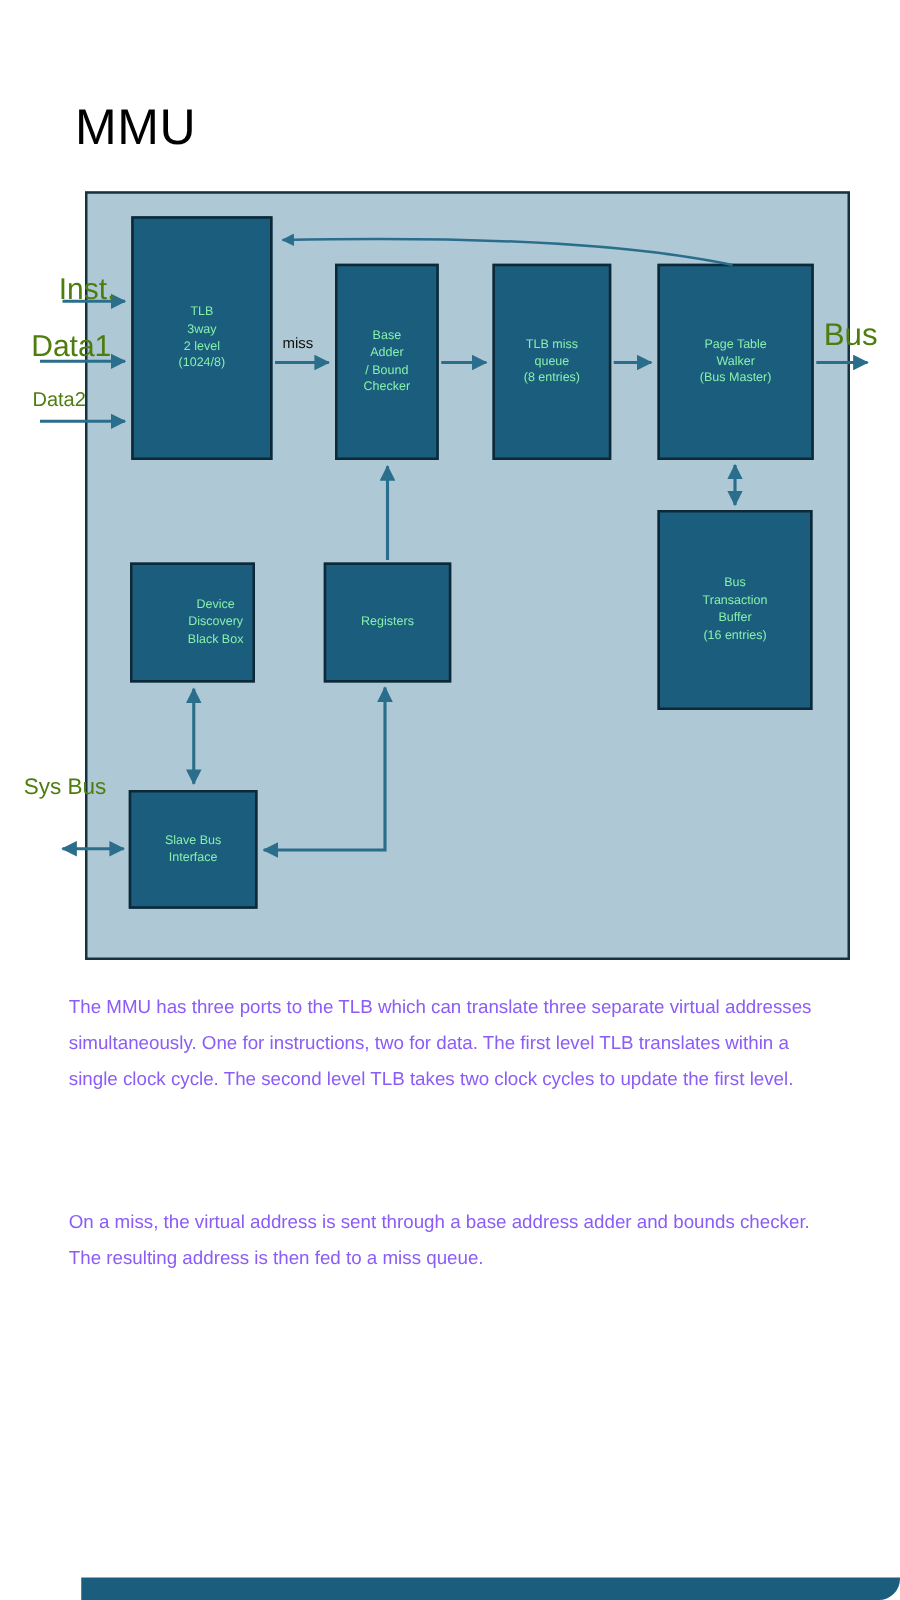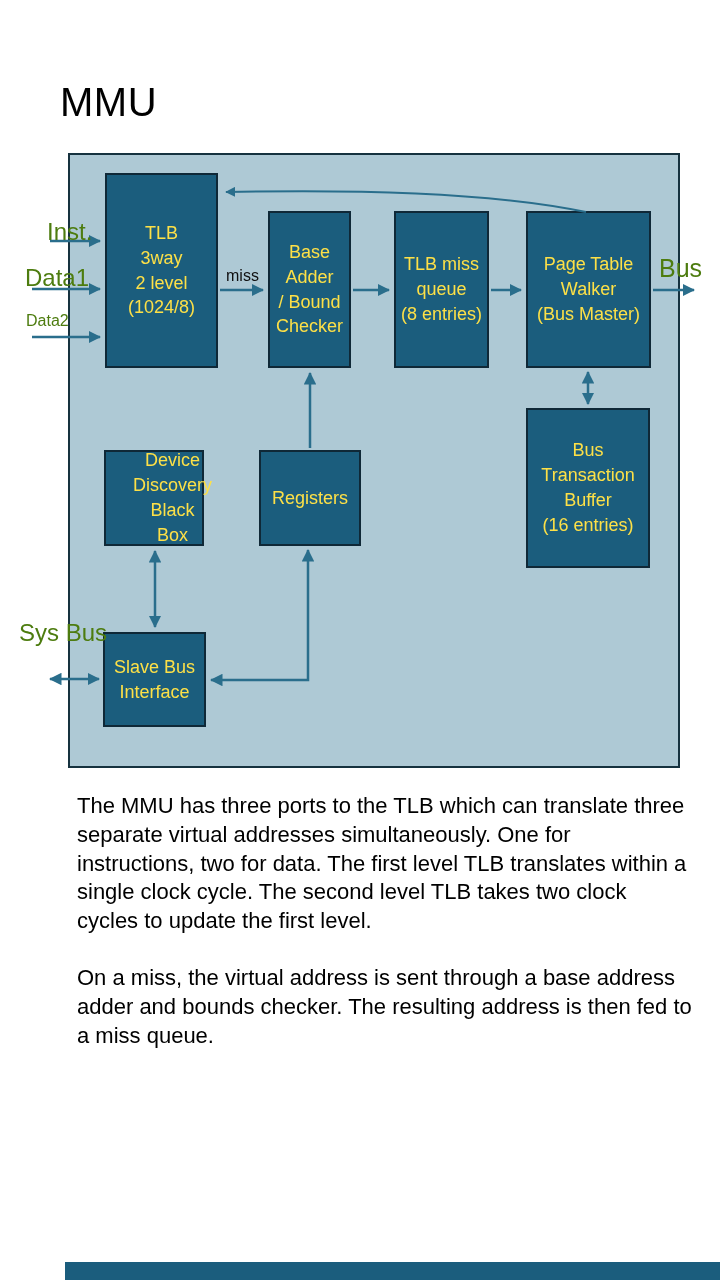--- a/index.html
+++ b/index.html
@@ -1,47 +1,47 @@
 <!DOCTYPE html>
 <html><head>
 <meta charset="utf-8">
 <style>
   html,body { margin:0; padding:0; background:#ffffff; }
   .canvas {
     position:relative; width:720px; height:1280px; background:#ffffff;
-    font-family:"Liberation Sans", sans-serif; overflow:hidden;
+    font-family:"Liberation Sans", sans-serif; overflow:hidden;border-radius:17px;
   }
   .page-title {
     position:absolute; left:60px; top:80px; font-size:40px; color:#000000;
     font-weight:400; letter-spacing:0.5px;
   }
   .diagram-container {
     position:absolute; left:68px; top:153px; width:612px; height:615px;
     background:#AEC9D5; border:2px solid #16323F; box-sizing:border-box; z-index:1;
   }
   .box {
     position:absolute; background:#1B5D7D; border:2px solid #0F2837;
-    color:#fde047; display:flex; align-items:center; justify-content:center;
-    text-align:center; font-size:18px; line-height:1.38; white-space:pre-line;
+    color:#86efac; display:flex; align-items:center; justify-content:center;
+    text-align:center; font-size:10px; line-height:1.38; white-space:pre-line;
     box-sizing:border-box; z-index:2;
   }
   .connectors {
     position:absolute; left:0; top:0; width:720px; height:1280px;
     z-index:3; pointer-events:none;
   }
   .port-label { position:absolute; color:#4d7c0f; z-index:4; }
   .lbl-inst   { left:47px;  top:218px; font-size:24px; }
   .lbl-data1  { left:25px;  top:264px; font-size:24px; }
   .lbl-data2  { left:26px;  top:312px; font-size:16px; }
-  .lbl-miss   { left:226px; top:267px; font-size:16px; color:#101010; }
+  .lbl-miss   { left:226px; top:267px; font-size:12px; color:#101010; }
   .lbl-bus    { left:659px; top:254px; font-size:25px; }
-  .lbl-sysbus { left:19px;  top:619px; font-size:24px; }
+  .lbl-sysbus { left:19px;  top:619px; font-size:18px; }
   .body-text {
-    position:absolute; left:77px; width:616px; margin:0; color:#000000;
-    font-size:22px; line-height:28.8px; z-index:4;
+    position:absolute; left:55px; width:616px; margin:0; color:#8b5cf6;
+    font-size:15px; line-height:28.8px; z-index:4;
   }
   .para-1 { top:792px; }
   .para-2 { top:964px; }
   .para-3 { top:1079px; }
   .bottom-bar {
     position:absolute; left:65px; top:1262px; width:655px; height:18px;
     background:#1B5D7D; z-index:1;
   }
 </style>
 </head>

